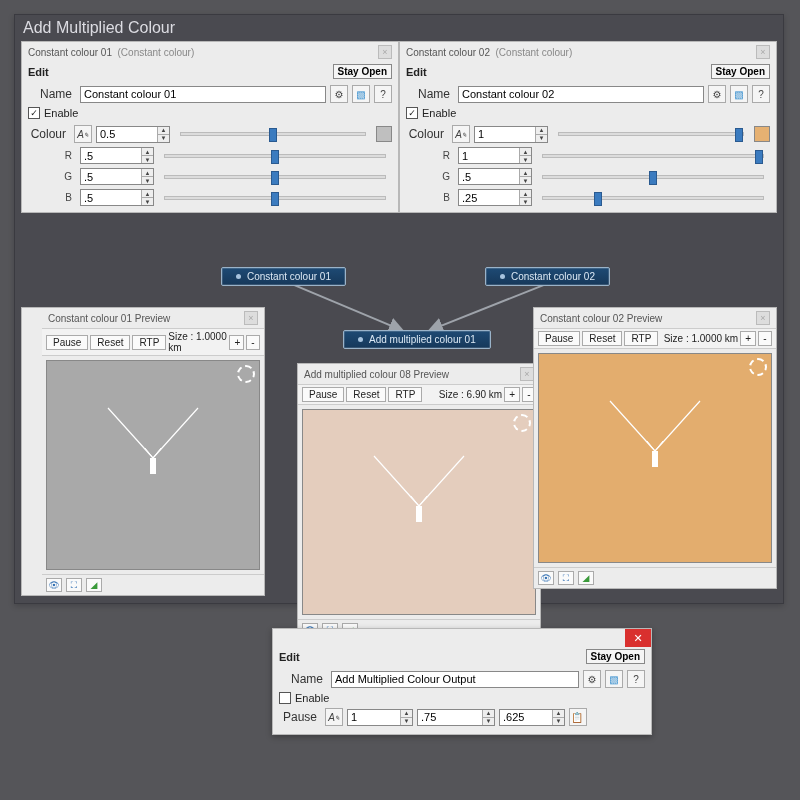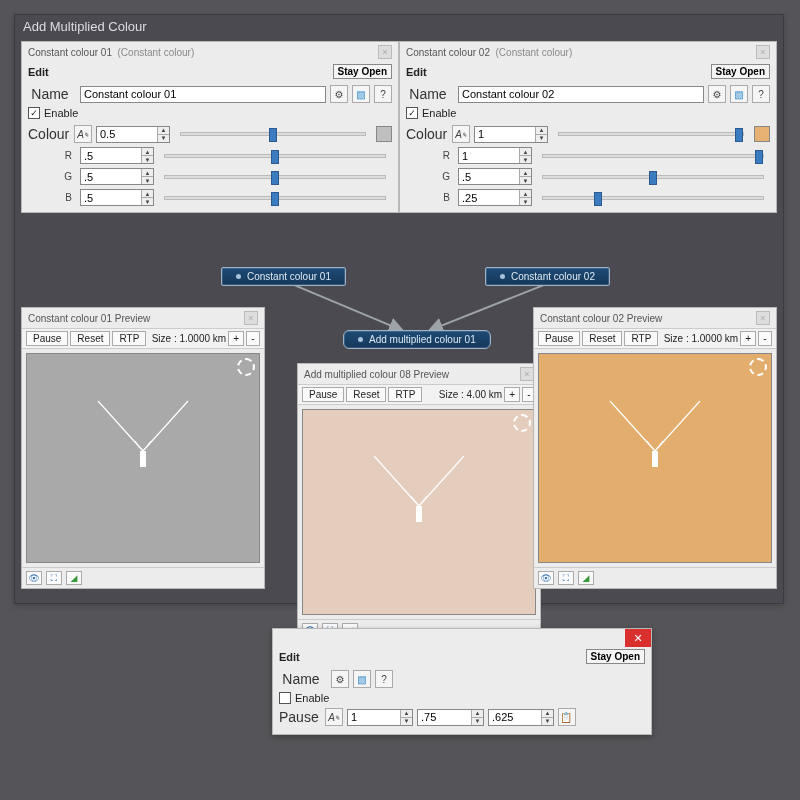--- a/index.html
+++ b/index.html
@@ -17,21 +17,21 @@
     position: absolute;
     left: 14px; top: 14px;
     width: 770px; height: 590px;
     background: #4a4a50;
     border: 1px solid #3a3a40;
     box-shadow: 0 2px 6px rgba(0,0,0,.2);
   }
   .outer-title {
     color: #dcdce2;
     padding: 4px 8px 8px 8px;
-    font-size: 13px;
+    font-size: 16px;
   }
   
   .editor {
     position: absolute;
     background: #ececec;
     border: 1px solid #b8b8b8;
   }
   .editor-header {
     display: flex; align-items: center;
     padding: 3px 6px;
@@ -69,21 +69,21 @@
     background:#f5f5f5;
     padding:1px 4px;
     cursor:pointer;
     color:#000;
   }
   .row {
     display:flex; align-items:center;
     padding: 2px 6px;
     gap:4px;
   }
-  .lbl { width: 48px; text-align:center; color:#333; font-size:14px; padding-right:4px;}
+  .lbl { width: 48px; text-align:right; color:#333; font-size:12px; padding-right:4px;}
   .lbl-sm { width:48px; text-align:right; color:#444; font-size:10px; padding-right:4px;}
   input.txt {
     border:1px solid #888;
     background:#fff;
     font: inherit;
     padding:1px 3px;
     height:17px;
   }
   .name-field { flex:1; }
   .icon-btn {
@@ -382,26 +382,26 @@
   </div>
 
   <div class="node-chip" style="left:206px; top:252px;">
     <span class="dot"></span>
     <span>Constant colour 01</span>
   </div>
   <div class="node-chip" style="left:470px; top:252px;">
     <span class="dot"></span>
     <span>Constant colour 02</span>
   </div>
-  <div class="node-chip" style="left:328px; top:315px;border-radius:6px;">
+  <div class="node-chip" style="left:328px; top:315px;">
     <span class="dot"></span>
     <span>Add multiplied colour 01</span>
   </div>
 
-  <div class="preview" style="left:6px; top:292px; width:244px;">
+  <div class="preview" style="left:6px; top:292px; width:244px;padding-left:20px;">
     <div class="preview-title">
       <span>Constant colour 01 Preview</span>
       <span class="corner-x">×</span>
     </div>
     <div class="preview-toolbar">
       <span class="flatbtn">Pause</span>
       <span class="flatbtn">Reset</span>
       <span class="flatbtn">RTP</span>
       <span style="margin-left:auto;">
         <span>Size :</span>
@@ -429,21 +429,21 @@
     <div class="preview-title">
       <span>Add multiplied colour 08 Preview</span>
       <span class="corner-x">×</span>
     </div>
     <div class="preview-toolbar">
       <span class="flatbtn">Pause</span>
       <span class="flatbtn">Reset</span>
       <span class="flatbtn">RTP</span>
       <span style="margin-left:auto;">
         <span>Size :</span>
-        <span>4.00 km</span>
+        <span>6.90 km</span>
       </span>
       <span class="flatbtn small">+</span>
       <span class="flatbtn small">-</span>
     </div>
     <div class="preview-canvas" style="height:206px;background:#e4cdbd;">
       <div class="preview-swatch"></div>
       <svg class="necklace" width="100" height="90" viewBox="0 0 100 90">
         <polyline points="5,5 50,55 95,5" stroke="#fff" stroke-width="1.2" fill="none"></polyline>
         <polyline points="42,45 50,55 58,45" stroke="#fff" stroke-width="1" fill="none"></polyline>
         <rect x="47" y="55" width="6" height="16" fill="#fff"></rect>
@@ -492,40 +492,41 @@
 <div class="output-editor">
   <div style="display:flex;align-items:flex-start;">
     <span class="close-red">✕</span>
   </div>
   <div class="edit-bar">
     <span>Edit</span>
     <span class="stay-open">Stay Open</span>
   </div>
   <div class="row">
     <span class="lbl">Name</span>
+    <input class="txt name-field" value="Add Multiplied Colour Output" style="">
     <span class="icon-btn">⚙</span>
     <span class="icon-btn" style="color:#2b88cc;">▧</span>
     <span class="icon-btn">?</span>
   </div>
   <div class="row">
     <span class="checkbox"></span>
     <span>Enable</span>
   </div>
   <div class="row" style="padding-bottom:8px;">
     <span class="lbl" style="width:42px;">Pause</span>
     <span class="icon-btn" style="font-style:italic;">A<sub style="font-size:6px;">✎</sub></span>
     <div class="spinner">
       <input style="width: 52px;" value="1">
       <div class="spins">
           <span>▲</span>
           <span>▼</span>
         </div>
     </div>
     <div class="spinner">
-      <input style="width: 53px;" value=".75">
+      <input style="width: 64px;" value=".75">
       <div class="spins">
           <span>▲</span>
           <span>▼</span>
         </div>
     </div>
     <div class="spinner">
       <input style="width: 52px;" value=".625">
       <div class="spins">
           <span>▲</span>
           <span>▼</span>

